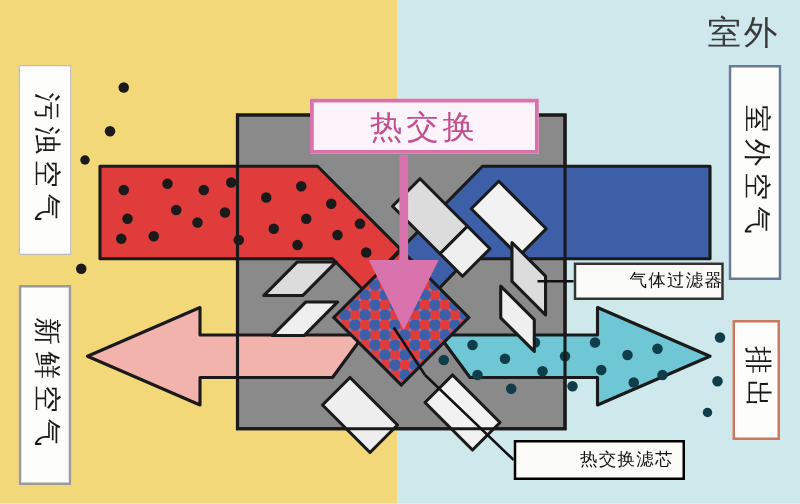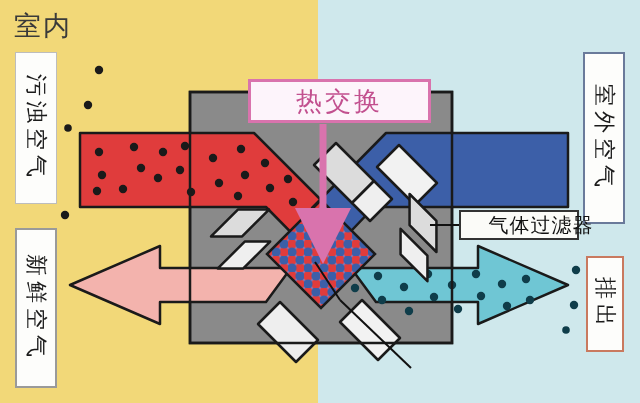--- a/index.html
+++ b/index.html
@@ -32,21 +32,21 @@
     white-space:nowrap;line-height:1;
   }
   #vl-polluted{left:15px;top:52px;width:42px;height:152px;border:1px solid #bdbdbd;}
   #vl-fresh{left:15px;top:228px;width:42px;height:160px;border:2px solid #9a9a9a;}
   #vl-outdoorair{left:583px;top:52px;width:42px;height:172px;border:2px solid #6a7a9a;}
   #vl-exhaust{left:586px;top:256px;width:38px;height:96px;border:2px solid #c9795f;}
 
   .hbox{
     position:absolute;background:#fbfbf8;
     display:flex;align-items:center;justify-content:center;
-    font-size:20px;color:#111;letter-spacing:1px;white-space:nowrap;
+    font-size:14px;color:#111;letter-spacing:1px;white-space:nowrap;
     box-sizing:border-box;
     padding-left:44px;
   }
   #lbl-gasfilter{left:459px;top:210px;width:120px;height:30px;border:2px solid #333;}
   #lbl-corefilter{left:411px;top:352px;width:137px;height:32px;border:2px solid #000;}
 
   #lbl-heatexchange{
     position:absolute;left:248px;top:79px;width:183px;height:44px;
     background:#fdf4fb;border:3px solid #d973ad;
     display:flex;align-items:center;justify-content:center;
@@ -178,32 +178,33 @@
       <circle cx="65" cy="215" r="4.2"></circle>
     </g>
 
     <g fill="#0f3d4a">
       <circle cx="576" cy="270" r="4.2"></circle>
       <circle cx="574" cy="305" r="4.2"></circle>
       <circle cx="566" cy="330" r="3.8"></circle>
     </g>
   </svg>
 
-  <div class="corner-title" id="title-indoor">室内</div>
+  <div class="corner-title" id="title-outdoor">室外</div>
 
   <div class="vlabel" id="vl-polluted">
     <span>污浊空气</span>
   </div>
   <div class="vlabel" id="vl-fresh">
     <span>新鲜空气</span>
   </div>
   <div class="vlabel" id="vl-outdoorair">
     <span>室外空气</span>
   </div>
   <div class="vlabel" id="vl-exhaust">
     <span>排出</span>
   </div>
 
   <div class="hbox" id="lbl-gasfilter">气体过滤器</div>
+  <div class="hbox" id="lbl-corefilter">热交换滤芯</div>
 
   <div id="lbl-heatexchange">热交换</div>
 
 </div>
 
 </body></html>

